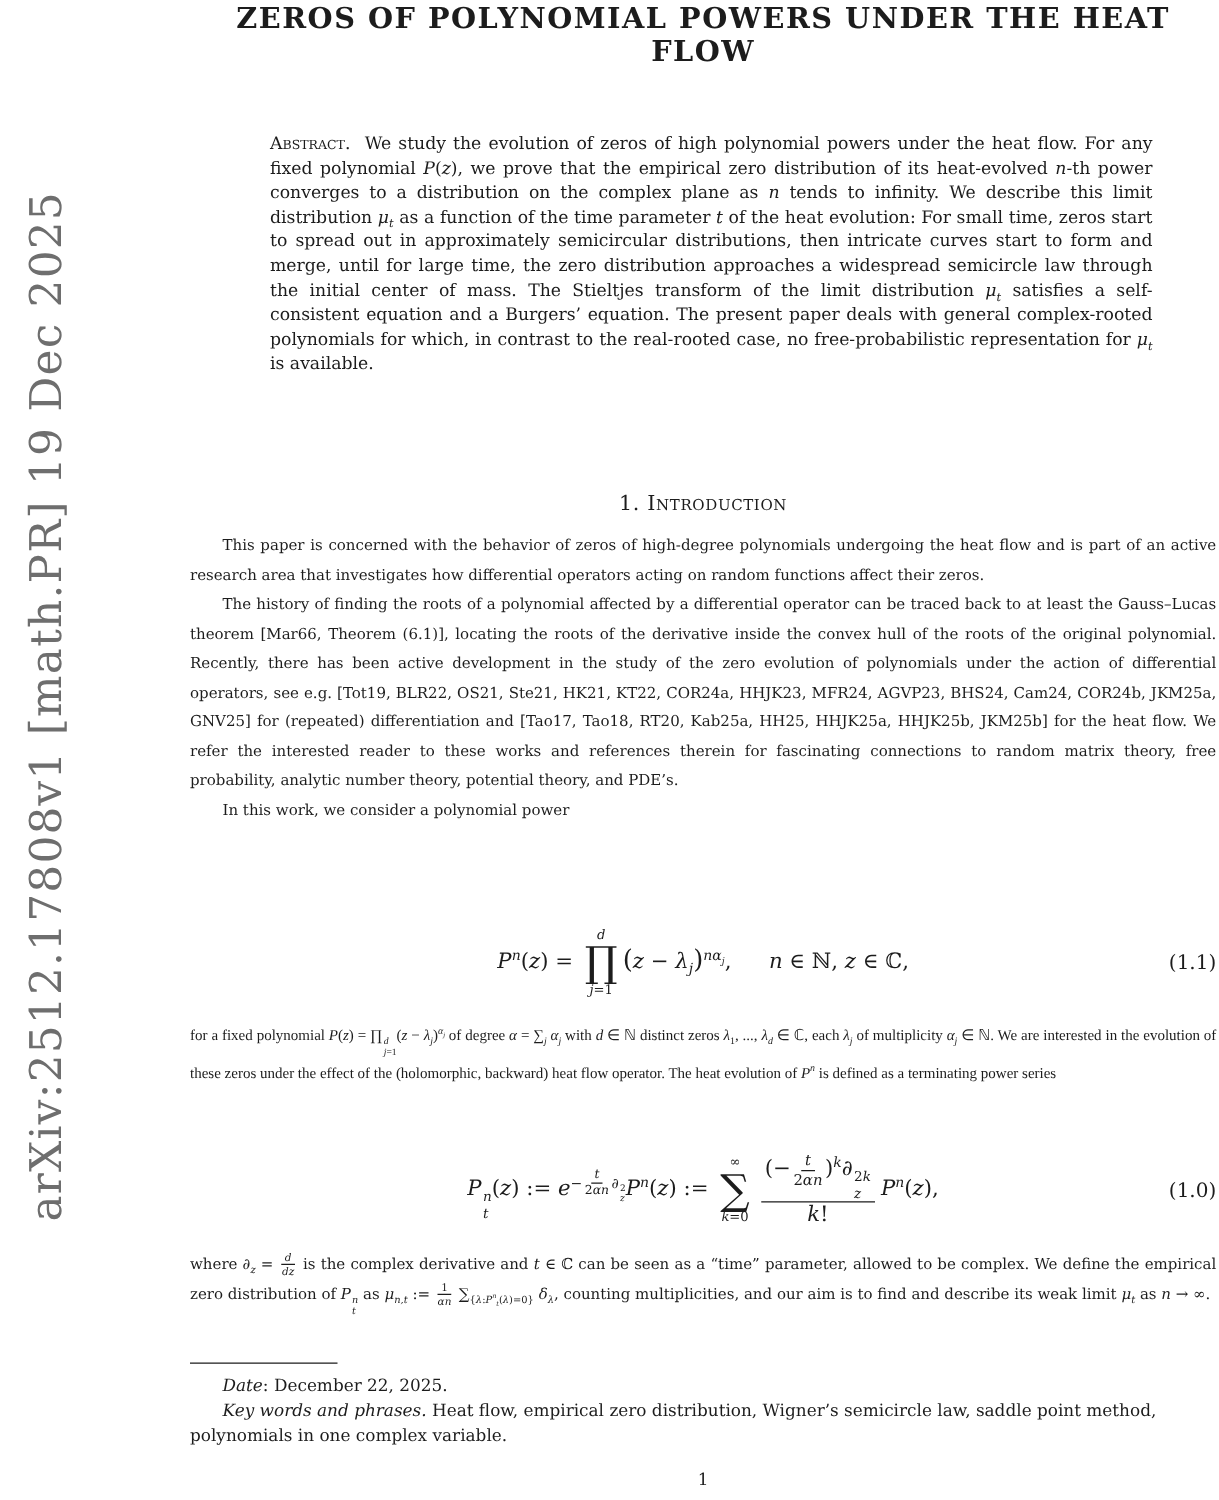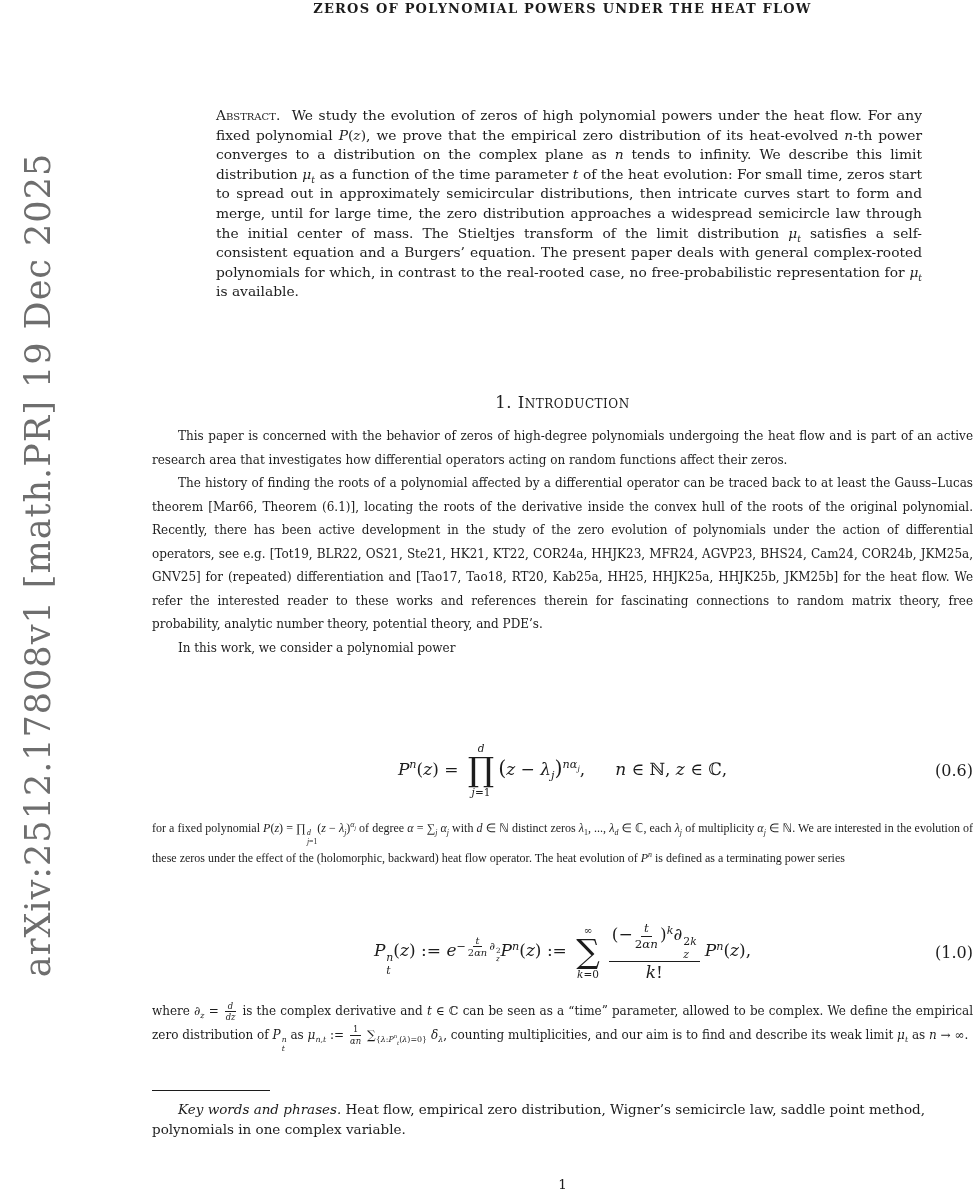--- a/index.html
+++ b/index.html
@@ -24,21 +24,21 @@
     color: #6e6e6e;
   }
 
   
   .page { position: absolute; left: 152px; width: 821px; top: 0; height: 1200px; }
 
   .title {
     position: absolute; top: 1px; left: 0; width: 100%;
     text-align: center;
     font-weight: bold;
-    font-size: 13px;
+    font-size: 23px;
     letter-spacing: 1.2px;
   }
 
   .authors {
     position: absolute; top: 56px; left: 0; width: 100%;
     text-align: center;
     font-variant: small-caps;
     font-size: 14.5px;
     letter-spacing: 0.8px;
   }
@@ -137,21 +137,21 @@
     <p class="ind">The history of finding the roots of a polynomial affected by a differential operator can be traced back to at least the Gauss–Lucas theorem [Mar66, Theorem (6.1)], locating the roots of the derivative inside the convex hull of the roots of the original polynomial. Recently, there has been active development in the study of the zero evolution of polynomials under the action of differential operators, see e.g. [Tot19, BLR22, OS21, Ste21, HK21, KT22, COR24a, HHJK23, MFR24, AGVP23, BHS24, Cam24, COR24b, JKM25a, GNV25] for (repeated) differentiation and [Tao17, Tao18, RT20, Kab25a, HH25, HHJK25a, HHJK25b, JKM25b] for the heat flow. We refer the interested reader to these works and references therein for fascinating connections to random matrix theory, free probability, analytic number theory, potential theory, and PDE’s.</p>
     <p class="ind">In this work, we consider a polynomial power</p>
   </div>
 
   <div class="equation eq1">
     <span><i>P</i><sup><i>n</i></sup>(<i>z</i>) = <span class="bigop">
           <span class="lim"><i>d</i></span>
           <span class="sym">∏</span>
           <span class="lim"><i>j</i>=1</span>
         </span><span class="dparen">(</span><i>z</i> − <i>λ<sub>j</sub></i><span class="dparen">)</span><sup><i>nα<sub>j</sub></i></sup>,<span class="qsp"></span><i>n</i> ∈ ℕ, <i>z</i> ∈ ℂ,</span>
-    <span class="eqno">(0.6)</span>
+    <span class="eqno">(1.1)</span>
   </div>
 
   <div class="bodyblock b2">
     <p>for a fixed polynomial <i>P</i>(<i>z</i>) = ∏<span class="st">
           <span><i>d</i></span>
           <span><i>j</i>=1</span>
         </span>(<i>z</i> − <i>λ<sub>j</sub></i>)<sup><i>α<sub>j</sub></i></sup> of degree <i>α</i> = ∑<sub><i>j</i></sub> <i>α<sub>j</sub></i> with <i>d</i> ∈ ℕ distinct zeros <i>λ</i><sub>1</sub>, ..., <i>λ<sub>d</sub></i> ∈ ℂ, each <i>λ<sub>j</sub></i> of multiplicity <i>α<sub>j</sub></i> ∈ ℕ. We are interested in the evolution of these zeros under the effect of the (holomorphic, backward) heat flow operator. The heat evolution of <i>P</i><sup><i>n</i></sup> is defined as a terminating power series</p>
   </div>
 
   <div class="equation eq2">
@@ -189,18 +189,19 @@
           <span><i>n</i></span>
           <span><i>t</i></span>
         </span> as <i>μ<sub>n,t</sub></i> := <span class="fr sm">
           <span class="n">1</span>
           <span><i>αn</i></span>
         </span> ∑<sub>{<i>λ</i>:<i>P</i><i><sup>n</sup><sub>t</sub></i>(<i>λ</i>)=0}</sub> <i>δ<sub>λ</sub></i>, counting multiplicities, and our aim is to find and describe its weak limit <i>μ<sub>t</sub></i> as <i>n</i> → ∞.</p>
   </div>
 
   <div class="footnote">
     <div class="footnote-rule"></div>
+    <div class="fn-line"><i>Date</i>: December 22, 2025.</div>
     <div class="fn-line"><i>Key words and phrases.</i> Heat flow, empirical zero distribution, Wigner’s semicircle law, saddle point method, polynomials in one complex variable.</div>
   </div>
 
   <div class="page-number">1</div>
 
 </div>
 
 </body></html>

